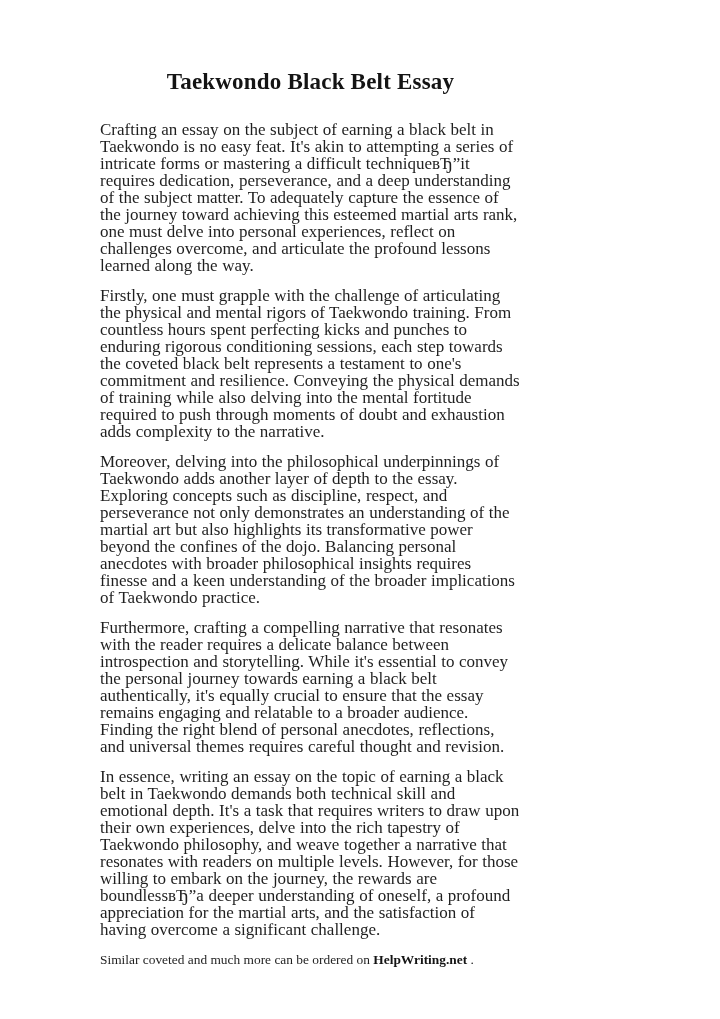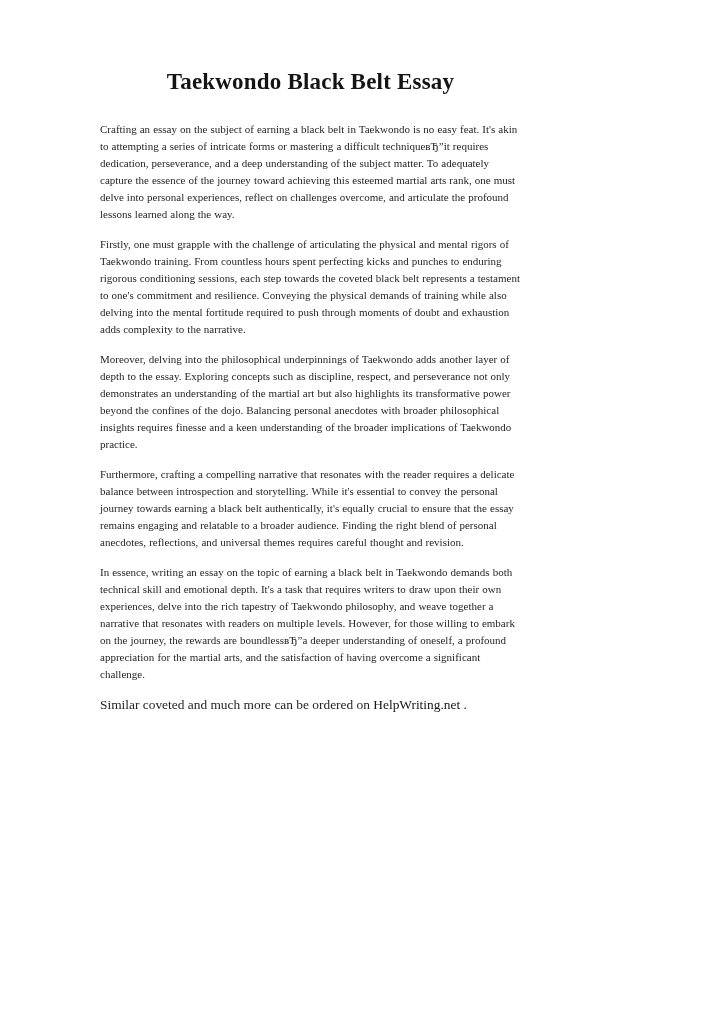--- a/index.html
+++ b/index.html
@@ -21,33 +21,33 @@
   .doc-title {
     font-size: 23px;
     font-weight: bold;
     text-align: center;
     margin: 0 0 25px 0;
     color: #141414;
     letter-spacing: 0.2px;
     line-height: 28px;
   }
   .essay-paragraph {
-    font-size: 11px;
+    font-size: 17px;
     line-height: 17px;
     margin: 0 0 13px 0;
     text-align: left;
     word-spacing: 0.3px;
   }
   .footer-line {
     font-size: 13.4px;
     line-height: 17px;
     margin: 0;
   }
   .brand {
-    font-weight: normal;
+    font-weight: bold;
     color: #141414;
   }
 </style>
 </head>
 <body>
 
 <div class="page">
   <h1 class="doc-title">Taekwondo Black Belt Essay</h1>
 
   <p class="essay-paragraph">Crafting an essay on the subject of earning a black belt in Taekwondo is no easy feat. It's akin to attempting a series of intricate forms or mastering a difficult techniqueвЂ”it requires dedication, perseverance, and a deep understanding of the subject matter. To adequately capture the essence of the journey toward achieving this esteemed martial arts rank, one must delve into personal experiences, reflect on challenges overcome, and articulate the profound lessons learned along the way.</p>

